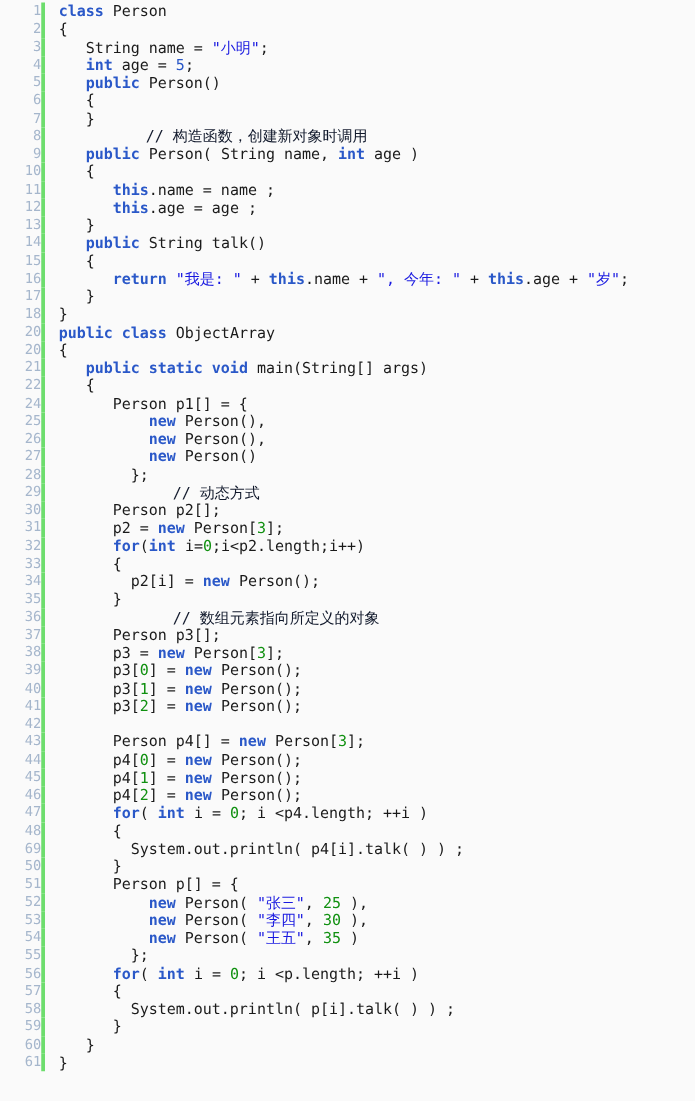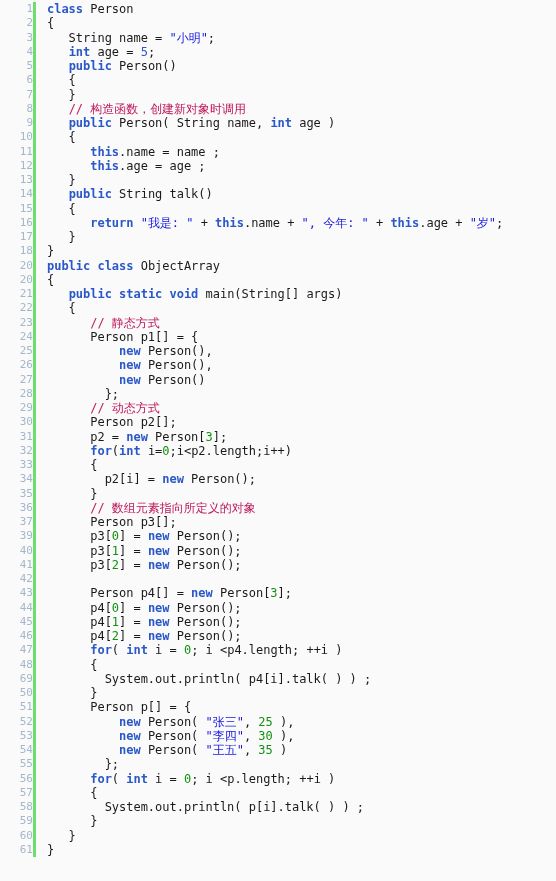--- a/index.html
+++ b/index.html
@@ -61,21 +61,21 @@
     font-size: 12px;
     line-height: 14.25px;
     font-family: "DejaVu Sans Mono", "Liberation Mono", monospace;
     color: #1a1a1a;
     white-space: pre;
     letter-spacing: -0.02px;
   }
   
   .t-kw   { color: #2a58c8; font-weight: bold; }
   .t-str  { color: #1818e0; }
-  .t-cmt  { color: #be185d; }
+  .t-cmt  { color: #0f172a; margin-left: 48px; }
   .t-num  { color: #109010; }
   .t-numb { color: #2a58c8; }
   .t-pln  { color: #1a1a1a; }
 </style>
 </head>
 <body>
 
 <div id="editor">
   <div class="code-area" id="code-area">
       <div class="line"><div class="gutter">1</div><div class="marker"></div><div class="spacer"></div><div class="code"><span class="t-kw">class</span><span class="t-pln"> Person</span></div></div>
@@ -93,35 +93,35 @@
       <div class="line"><div class="gutter">13</div><div class="marker"></div><div class="spacer"></div><div class="code"><span class="t-pln">   }</span></div></div>
       <div class="line"><div class="gutter">14</div><div class="marker"></div><div class="spacer"></div><div class="code"><span class="t-pln">   </span><span class="t-kw">public</span><span class="t-pln"> String talk()</span></div></div>
       <div class="line"><div class="gutter">15</div><div class="marker"></div><div class="spacer"></div><div class="code"><span class="t-pln">   {</span></div></div>
       <div class="line"><div class="gutter">16</div><div class="marker"></div><div class="spacer"></div><div class="code"><span class="t-pln">      </span><span class="t-kw">return</span><span class="t-pln"> </span><span class="t-str">"我是: "</span><span class="t-pln"> + </span><span class="t-kw">this</span><span class="t-pln">.name + </span><span class="t-str">", 今年: "</span><span class="t-pln"> + </span><span class="t-kw">this</span><span class="t-pln">.age + </span><span class="t-str">"岁"</span><span class="t-pln">;</span></div></div>
       <div class="line"><div class="gutter">17</div><div class="marker"></div><div class="spacer"></div><div class="code"><span class="t-pln">   }</span></div></div>
       <div class="line"><div class="gutter">18</div><div class="marker"></div><div class="spacer"></div><div class="code"><span class="t-pln">}</span></div></div>
       <div class="line"><div class="gutter">20</div><div class="marker"></div><div class="spacer"></div><div class="code"><span class="t-kw">public class</span><span class="t-pln"> ObjectArray</span></div></div>
       <div class="line"><div class="gutter">20</div><div class="marker"></div><div class="spacer"></div><div class="code"><span class="t-pln">{</span></div></div>
       <div class="line"><div class="gutter">21</div><div class="marker"></div><div class="spacer"></div><div class="code"><span class="t-pln">   </span><span class="t-kw">public static void</span><span class="t-pln"> main(String[] args)</span></div></div>
       <div class="line"><div class="gutter">22</div><div class="marker"></div><div class="spacer"></div><div class="code"><span class="t-pln">   {</span></div></div>
-      <div class="line"><div class="gutter">23</div><div class="marker"></div><div class="spacer"></div><div class="code"><span class="t-pln">      </span><span class="t-cmt">// 静态方式</span></div></div>
       <div class="line"><div class="gutter">24</div><div class="marker"></div><div class="spacer"></div><div class="code"><span class="t-pln">      Person p1[] = {</span></div></div>
       <div class="line"><div class="gutter">25</div><div class="marker"></div><div class="spacer"></div><div class="code"><span class="t-pln">          </span><span class="t-kw">new</span><span class="t-pln"> Person(),</span></div></div>
       <div class="line"><div class="gutter">26</div><div class="marker"></div><div class="spacer"></div><div class="code"><span class="t-pln">          </span><span class="t-kw">new</span><span class="t-pln"> Person(),</span></div></div>
       <div class="line"><div class="gutter">27</div><div class="marker"></div><div class="spacer"></div><div class="code"><span class="t-pln">          </span><span class="t-kw">new</span><span class="t-pln"> Person()</span></div></div>
       <div class="line"><div class="gutter">28</div><div class="marker"></div><div class="spacer"></div><div class="code"><span class="t-pln">        };</span></div></div>
       <div class="line"><div class="gutter">29</div><div class="marker"></div><div class="spacer"></div><div class="code"><span class="t-pln">      </span><span class="t-cmt">// 动态方式</span></div></div>
       <div class="line"><div class="gutter">30</div><div class="marker"></div><div class="spacer"></div><div class="code"><span class="t-pln">      Person p2[];</span></div></div>
       <div class="line"><div class="gutter">31</div><div class="marker"></div><div class="spacer"></div><div class="code"><span class="t-pln">      p2 = </span><span class="t-kw">new</span><span class="t-pln"> Person[</span><span class="t-num">3</span><span class="t-pln">];</span></div></div>
       <div class="line"><div class="gutter">32</div><div class="marker"></div><div class="spacer"></div><div class="code"><span class="t-pln">      </span><span class="t-kw">for</span><span class="t-pln">(</span><span class="t-kw">int</span><span class="t-pln"> i=</span><span class="t-num">0</span><span class="t-pln">;i&lt;p2.length;i++)</span></div></div>
       <div class="line"><div class="gutter">33</div><div class="marker"></div><div class="spacer"></div><div class="code"><span class="t-pln">      {</span></div></div>
       <div class="line"><div class="gutter">34</div><div class="marker"></div><div class="spacer"></div><div class="code"><span class="t-pln">        p2[i] = </span><span class="t-kw">new</span><span class="t-pln"> Person();</span></div></div>
       <div class="line"><div class="gutter">35</div><div class="marker"></div><div class="spacer"></div><div class="code"><span class="t-pln">      }</span></div></div>
       <div class="line"><div class="gutter">36</div><div class="marker"></div><div class="spacer"></div><div class="code"><span class="t-pln">      </span><span class="t-cmt">// 数组元素指向所定义的对象</span></div></div>
       <div class="line"><div class="gutter">37</div><div class="marker"></div><div class="spacer"></div><div class="code"><span class="t-pln">      Person p3[];</span></div></div>
+      <div class="line"><div class="gutter">38</div><div class="marker"></div><div class="spacer"></div><div class="code"><span class="t-pln">      p3 = </span><span class="t-kw">new</span><span class="t-pln"> Person[</span><span class="t-num">3</span><span class="t-pln">];</span></div></div>
       <div class="line"><div class="gutter">39</div><div class="marker"></div><div class="spacer"></div><div class="code"><span class="t-pln">      p3[</span><span class="t-num">0</span><span class="t-pln">] = </span><span class="t-kw">new</span><span class="t-pln"> Person();</span></div></div>
       <div class="line"><div class="gutter">40</div><div class="marker"></div><div class="spacer"></div><div class="code"><span class="t-pln">      p3[</span><span class="t-num">1</span><span class="t-pln">] = </span><span class="t-kw">new</span><span class="t-pln"> Person();</span></div></div>
       <div class="line"><div class="gutter">41</div><div class="marker"></div><div class="spacer"></div><div class="code"><span class="t-pln">      p3[</span><span class="t-num">2</span><span class="t-pln">] = </span><span class="t-kw">new</span><span class="t-pln"> Person();</span></div></div>
       <div class="line"><div class="gutter">42</div><div class="marker"></div><div class="spacer"></div><div class="code"><span class="t-pln">      </span></div></div>
       <div class="line"><div class="gutter">43</div><div class="marker"></div><div class="spacer"></div><div class="code"><span class="t-pln">      Person p4[] = </span><span class="t-kw">new</span><span class="t-pln"> Person[</span><span class="t-num">3</span><span class="t-pln">];</span></div></div>
       <div class="line"><div class="gutter">44</div><div class="marker"></div><div class="spacer"></div><div class="code"><span class="t-pln">      p4[</span><span class="t-num">0</span><span class="t-pln">] = </span><span class="t-kw">new</span><span class="t-pln"> Person();</span></div></div>
       <div class="line"><div class="gutter">45</div><div class="marker"></div><div class="spacer"></div><div class="code"><span class="t-pln">      p4[</span><span class="t-num">1</span><span class="t-pln">] = </span><span class="t-kw">new</span><span class="t-pln"> Person();</span></div></div>
       <div class="line"><div class="gutter">46</div><div class="marker"></div><div class="spacer"></div><div class="code"><span class="t-pln">      p4[</span><span class="t-num">2</span><span class="t-pln">] = </span><span class="t-kw">new</span><span class="t-pln"> Person();</span></div></div>
       <div class="line"><div class="gutter">47</div><div class="marker"></div><div class="spacer"></div><div class="code"><span class="t-pln">      </span><span class="t-kw">for</span><span class="t-pln">( </span><span class="t-kw">int</span><span class="t-pln"> i = </span><span class="t-num">0</span><span class="t-pln">; i &lt;p4.length; ++i )</span></div></div>
       <div class="line"><div class="gutter">48</div><div class="marker"></div><div class="spacer"></div><div class="code"><span class="t-pln">      {</span></div></div>

